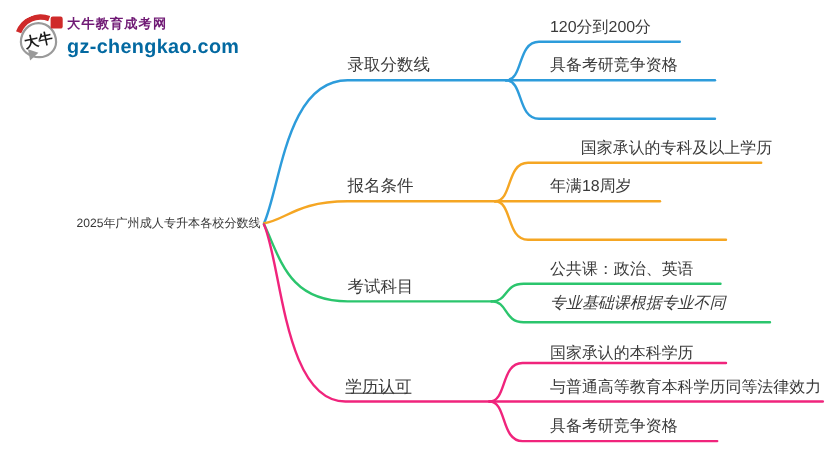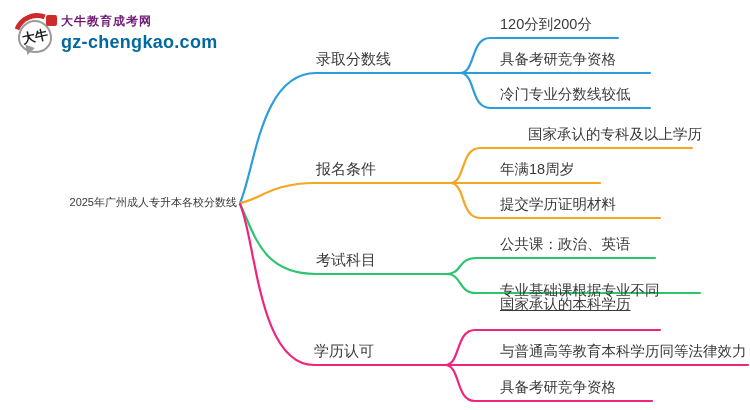--- a/index.html
+++ b/index.html
@@ -12,27 +12,27 @@
 
   .node{position:absolute;white-space:nowrap;color:#3a3a3a;text-align:right;}
   .root-title{font-size:11px;color:#383838;top:195px;right:513px;letter-spacing:0;}
   .blabel{font-size:15px;text-align:left;margin-top:40px;}
   .leaf{font-size:14.5px;left:500px;}
 
   
   .bl-1{left:316px;bottom:341px;width:144px;}
   .bl-2{left:316px;bottom:231px;width:134px;}
   .bl-3{left:316px;bottom:140px;width:131px;}
-  .bl-4{left:314px;bottom:49px;width:131px;}
+  .bl-4{left:314px;bottom:49px;width:131px;text-decoration:underline;}
 
   
   .lf-1-0{bottom:376px;} .lf-1-1{bottom:341px;} .lf-1-2{bottom:306px;}
   .lf-2-0{bottom:266px;margin-left:28px;} .lf-2-1{bottom:231px;} .lf-2-2{bottom:196px;}
-  .lf-3-0{bottom:156px;} .lf-3-1{bottom:110px;}
-  .lf-4-0{bottom:96px;text-decoration:underline;}  .lf-4-1{bottom:49px;}  .lf-4-2{bottom:13px;}
+  .lf-3-0{bottom:156px;} .lf-3-1{bottom:125px;font-style:italic;}
+  .lf-4-0{bottom:80px;}  .lf-4-1{bottom:49px;}  .lf-4-2{bottom:13px;}
 
   
   .logo{position:absolute;left:18px;top:13px;display:flex;gap:9px;align-items:flex-start;}
   .bubble{position:relative;width:30px;height:29px;border:2px solid #9a9a9a;background:#fff;
           border-radius:50% 50% 48% 52% / 55% 55% 45% 45%;margin-top:7px;}
   .bubble-arc{position:absolute;left:-7px;top:-9px;width:38px;height:38px;border-radius:50%;
           border:5px solid transparent;border-top-color:#cf2a2a;transform:rotate(-24deg);}
   .bubble-seal{position:absolute;right:-7px;top:-7px;width:11px;height:11px;background:#cf2a2a;border-radius:2px;}
   .bubble-txt{position:absolute;left:0;top:0;width:100%;height:100%;display:flex;align-items:center;justify-content:center;
           font-size:13px;font-weight:bold;color:#1c1c1c;transform:rotate(-12deg);
@@ -84,25 +84,23 @@
 
   <div class="node root-title">2025年广州成人专升本各校分数线</div>
 
   <div class="node blabel bl-1">录取分数线</div>
   <div class="node blabel bl-2">报名条件</div>
   <div class="node blabel bl-3">考试科目</div>
   <div class="node blabel bl-4">学历认可</div>
 
   <div class="node leaf lf-1-0">120分到200分</div>
   <div class="node leaf lf-1-1">具备考研竞争资格</div>
-  <div class="node leaf lf-1-2">冷门专业分数线较低</div>
 
   <div class="node leaf lf-2-0">国家承认的专科及以上学历</div>
   <div class="node leaf lf-2-1">年满18周岁</div>
-  <div class="node leaf lf-2-2">提交学历证明材料</div>
 
   <div class="node leaf lf-3-0">公共课：政治、英语</div>
   <div class="node leaf lf-3-1">专业基础课根据专业不同</div>
 
   <div class="node leaf lf-4-0">国家承认的本科学历</div>
   <div class="node leaf lf-4-2">具备考研竞争资格</div>
   <div class="node leaf lf-4-1">与普通高等教育本科学历同等法律效力</div>
 
 </div>
 

